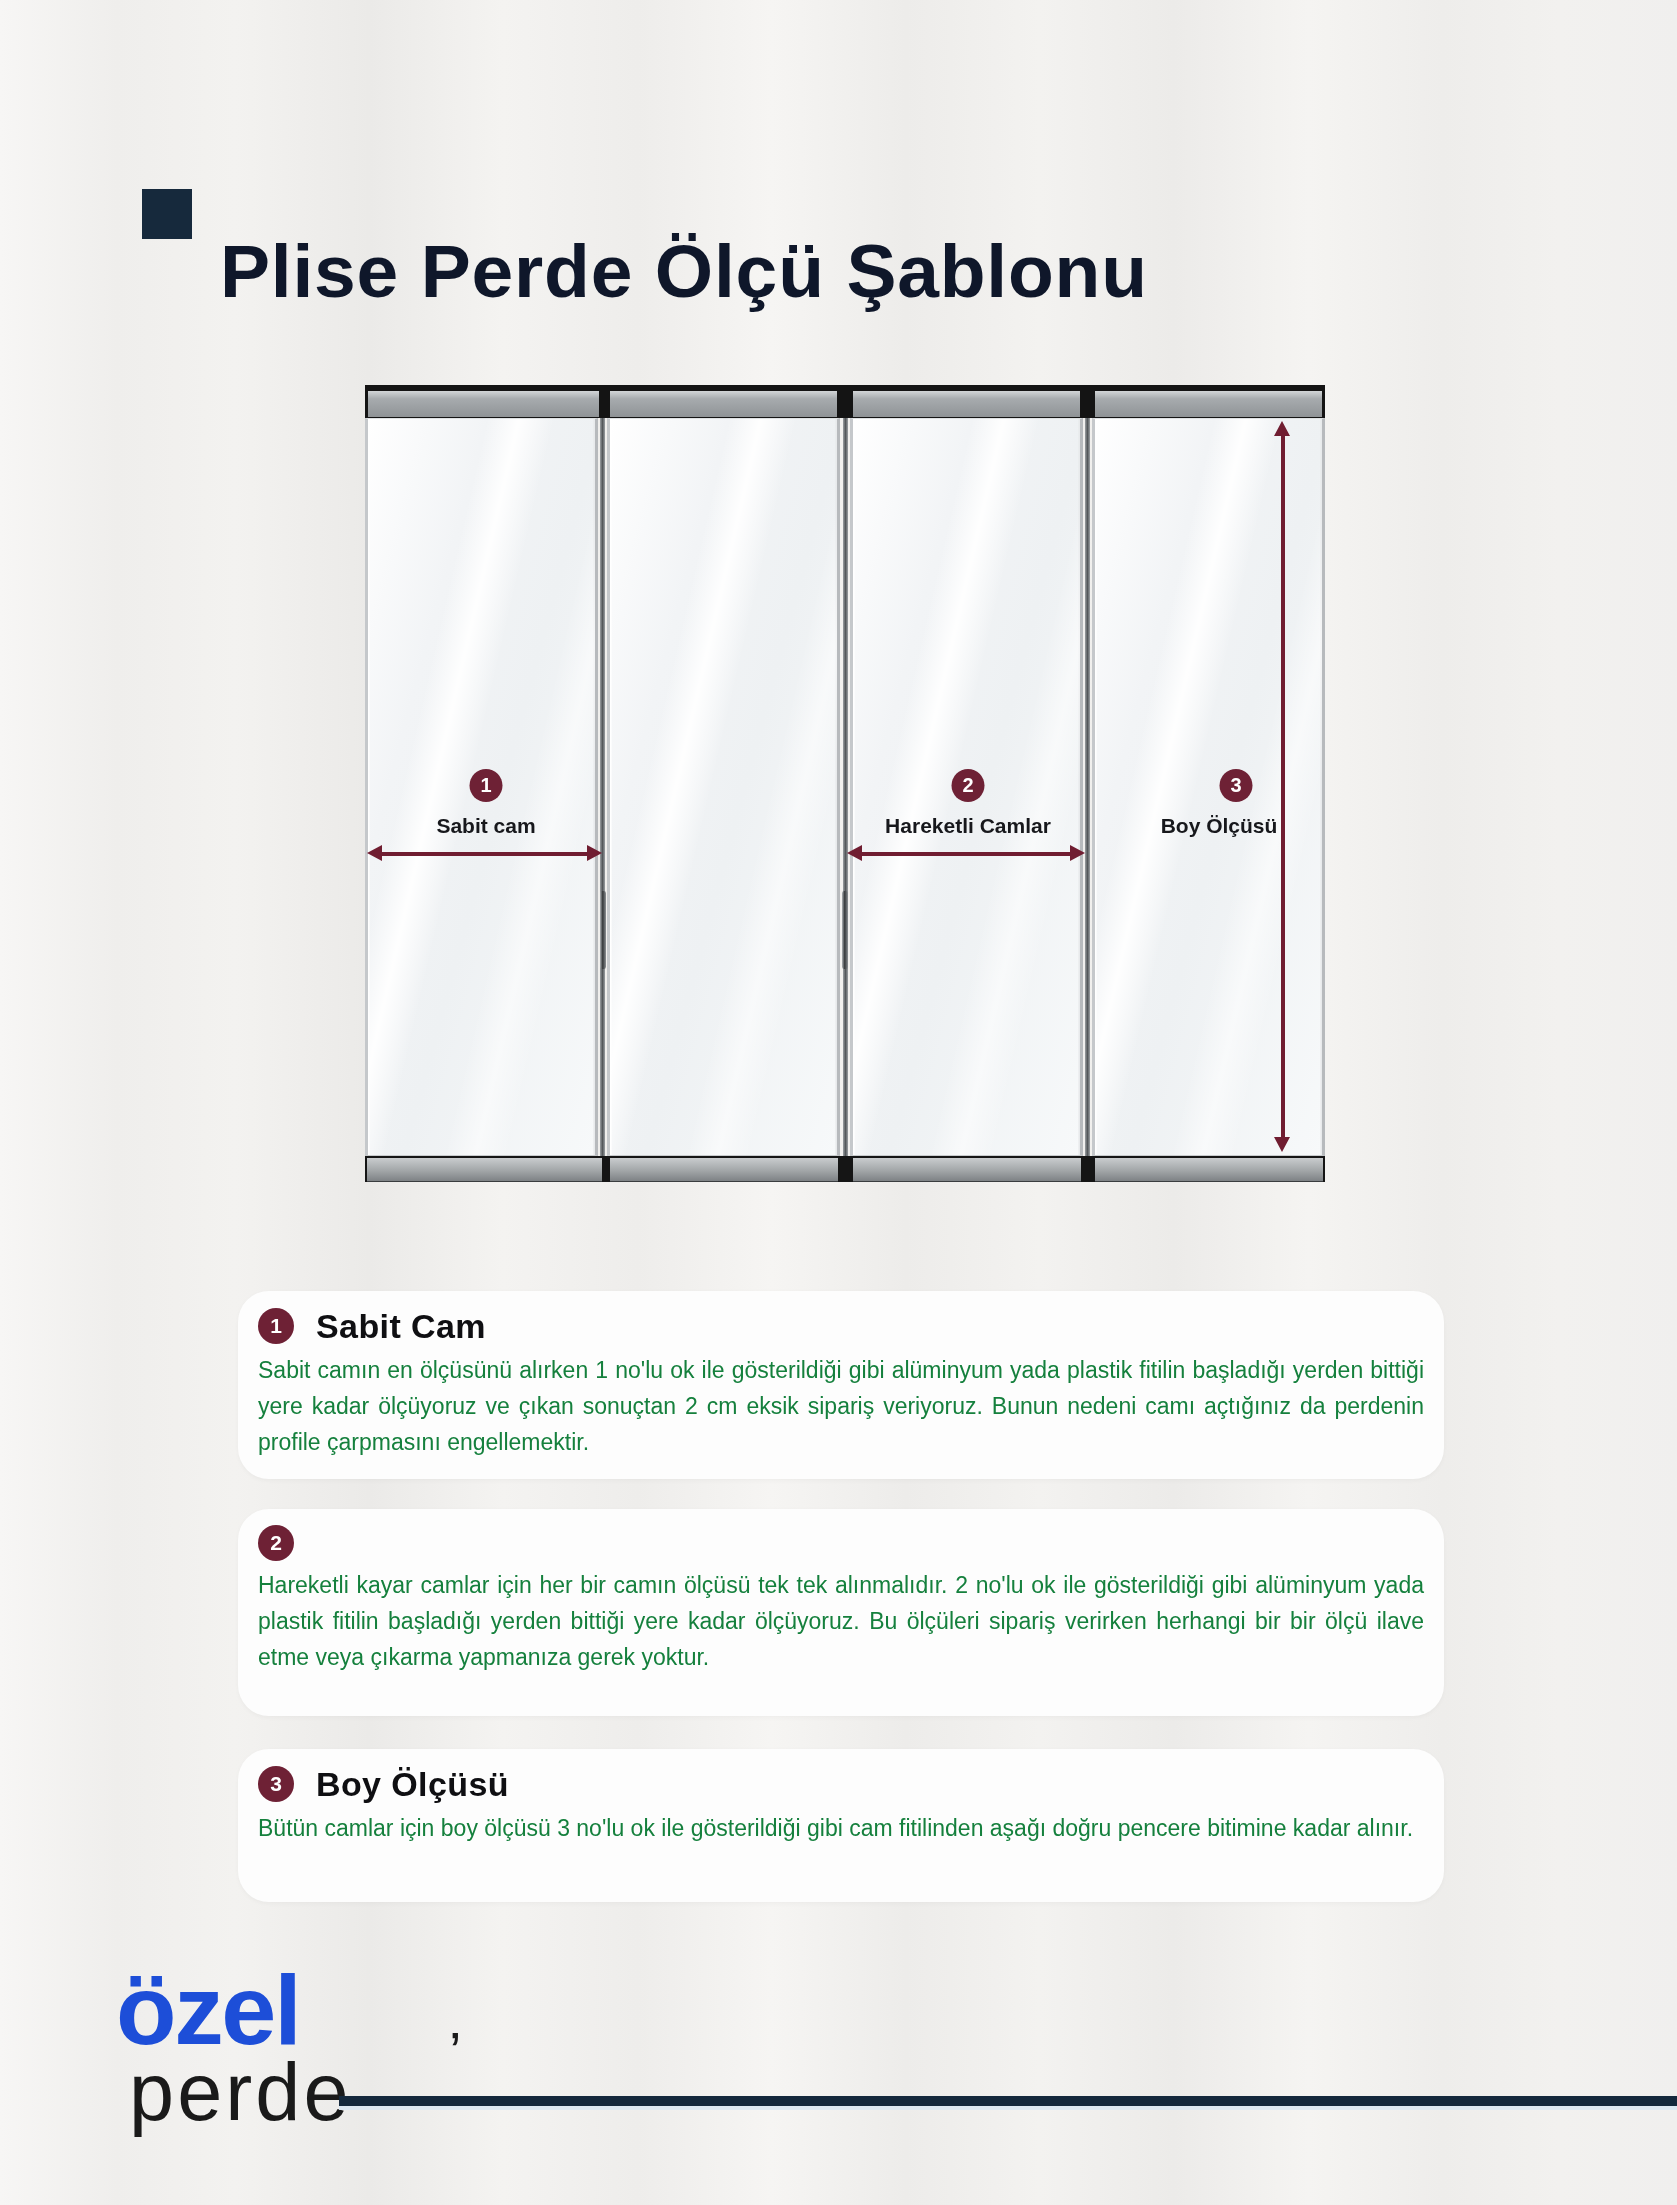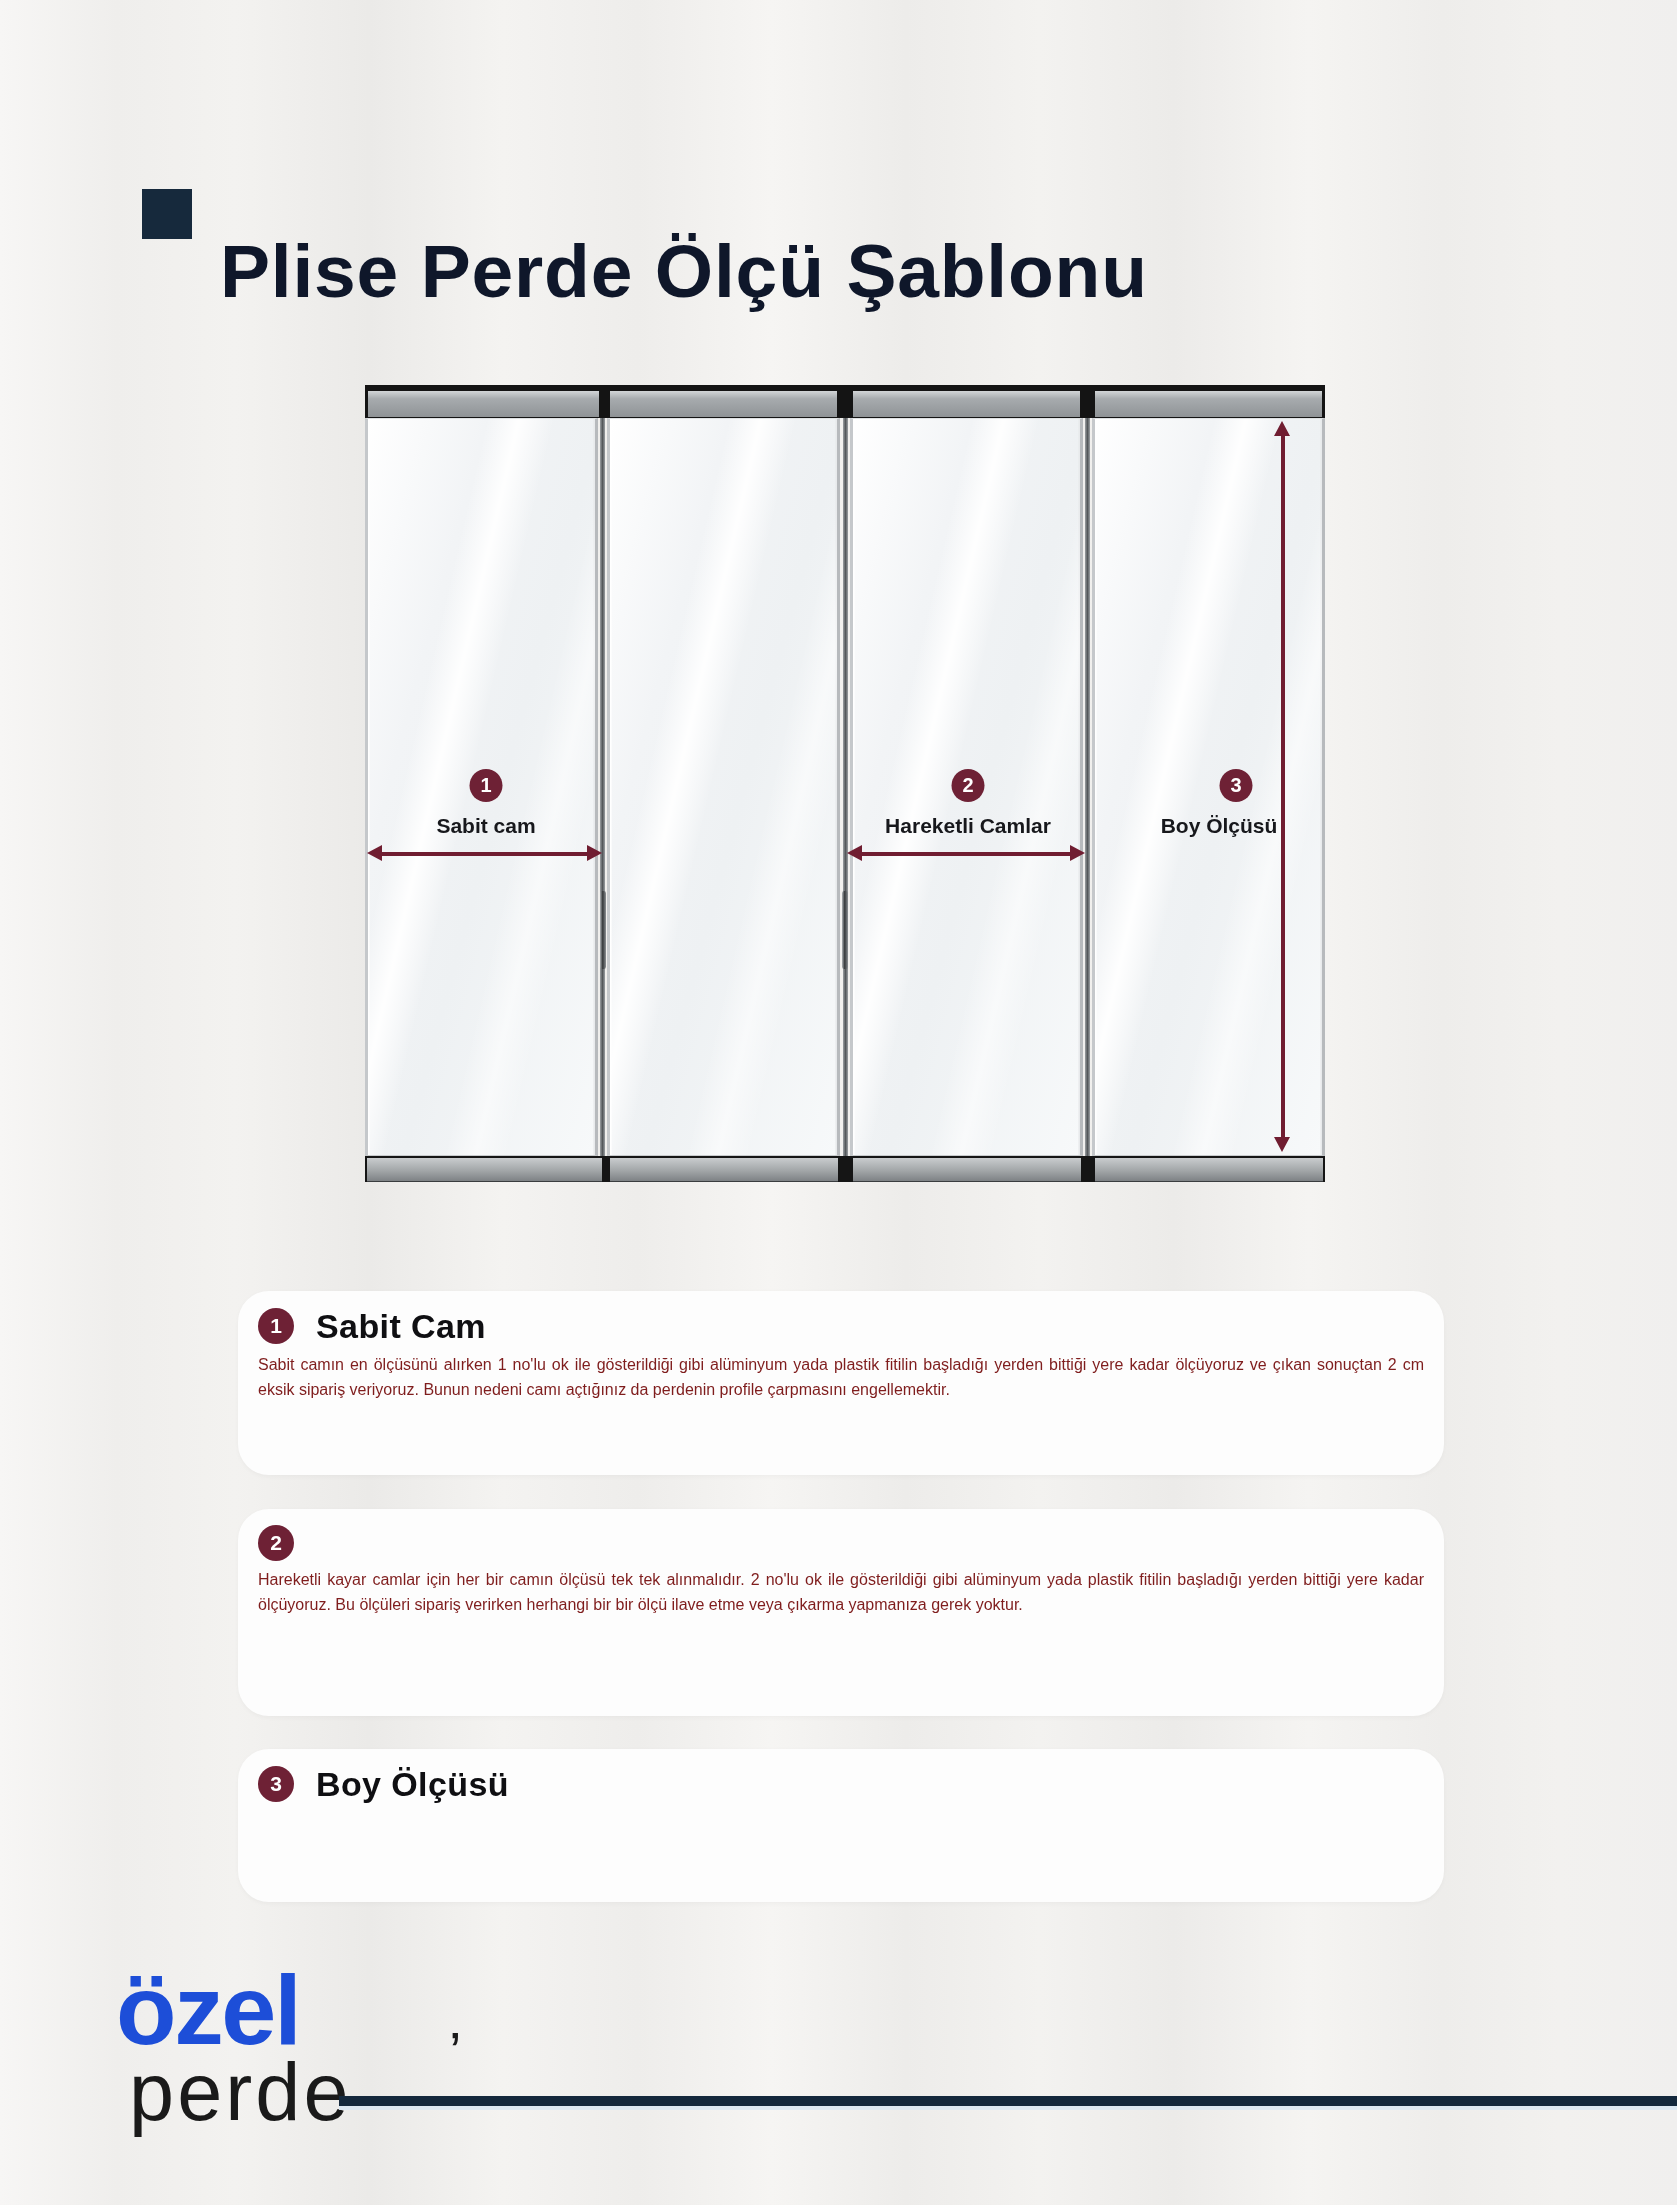--- a/index.html
+++ b/index.html
@@ -64,21 +64,21 @@
     left:238px;width:1206px;background:#fdfdfd;border-radius:31px;
     box-sizing:border-box;padding:15.5px 20px 18.6px 20px;
     box-shadow:0 1.6px 4.7px rgba(0,0,0,0.03);
   }
   .card-head{display:flex;align-items:center;gap:22px;margin-bottom:7.8px;}
   .card-badge{
     flex:0 0 auto;width:36px;height:36px;border-radius:50%;background:#6e2135;color:#ffffff;
     display:flex;align-items:center;justify-content:center;font-size:21px;font-weight:700;
   }
   .card-heading{font-size:34px;font-weight:700;color:#0f0f12;letter-spacing:0.4px;}
-  .card-body{font-size:16px;line-height:1.55;color:#7f1d1d;text-align:justify;}
+  .card-body{font-size:23px;line-height:1.55;color:#15803d;text-align:justify;}
 
   
   .logo-word1{left:116px;top:1960px;font-size:99px;font-weight:700;color:#1d4ed8;letter-spacing:-2.3px;line-height:1;}
   .logo-word2{left:129px;top:2042px;font-size:81px;font-weight:200;color:#1a1a1a;letter-spacing:3.1px;line-height:1;margin-top:10px;}
   .logo-accent{left:449px;top:2024px;font-size:56px;color:#1a1a1a;line-height:1;}
   .logo-line{left:339px;top:2096px;width:1338px;height:10px;background:#14283c;box-shadow:0 3.9px 0 #dce8f3;}
 </style>
 </head>
 <body>
 
@@ -144,19 +144,20 @@
     <div class="card-badge">2</div>
   </div>
   <div class="card-body">Hareketli kayar camlar için her bir camın ölçüsü tek tek alınmalıdır. 2 no'lu ok ile gösterildiği gibi alüminyum yada plastik fitilin başladığı yerden bittiği yere kadar ölçüyoruz. Bu ölçüleri sipariş verirken herhangi bir bir ölçü ilave etme veya çıkarma yapmanıza gerek yoktur.</div>
 </div>
 
 <div class="abs card" style="top:1749px;min-height:153px;">
   <div class="card-head">
     <div class="card-badge">3</div>
     <div class="card-heading">Boy Ölçüsü</div>
   </div>
+  <div class="card-body">Bütün camlar için boy ölçüsü 3 no'lu ok ile gösterildiği gibi cam fitilinden aşağı doğru pencere bitimine kadar alınır.</div>
 </div>
 
 <div class="abs logo-word1">özel</div>
 <div class="abs logo-word2">perde</div>
 <div class="abs logo-accent">’</div>
 <div class="abs logo-line"></div>
 
 
 </body></html>

